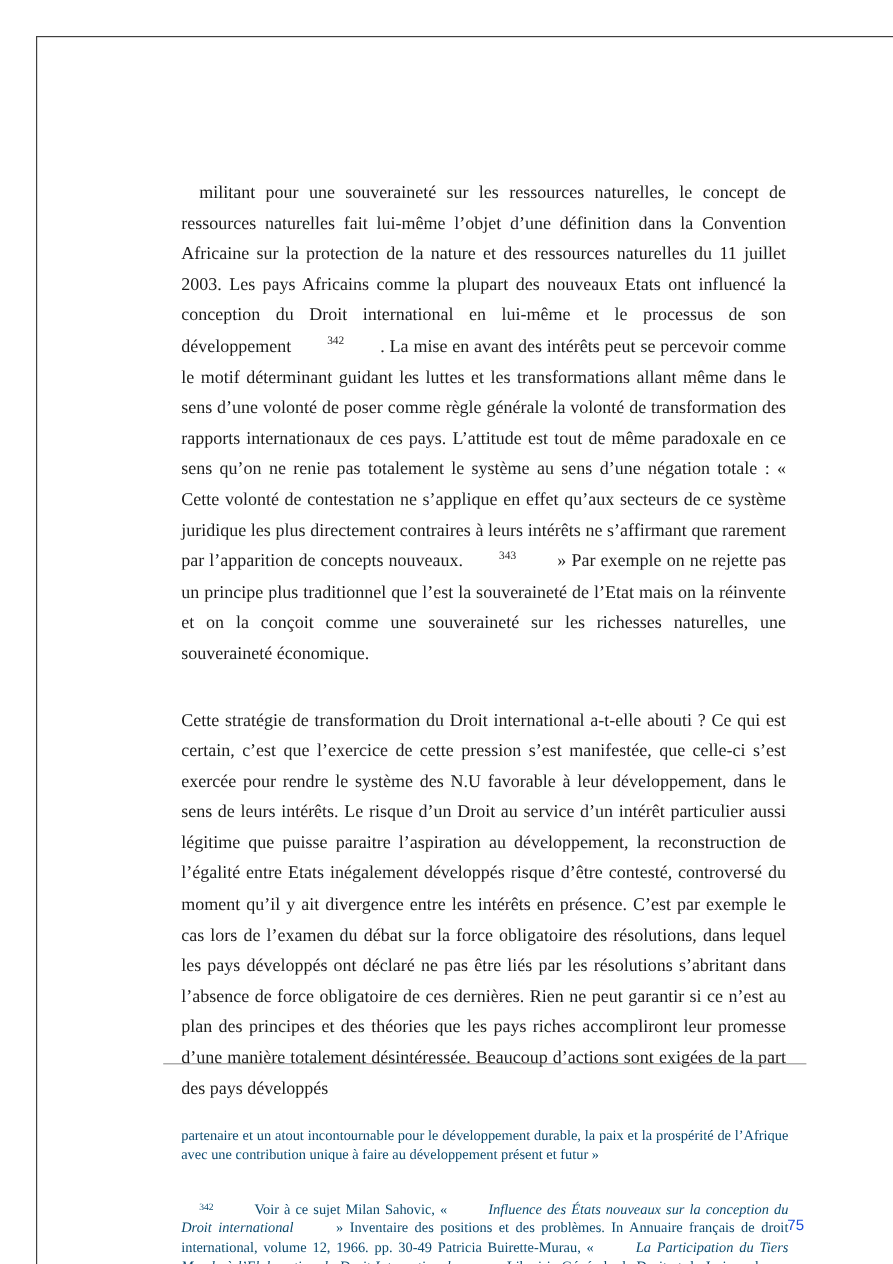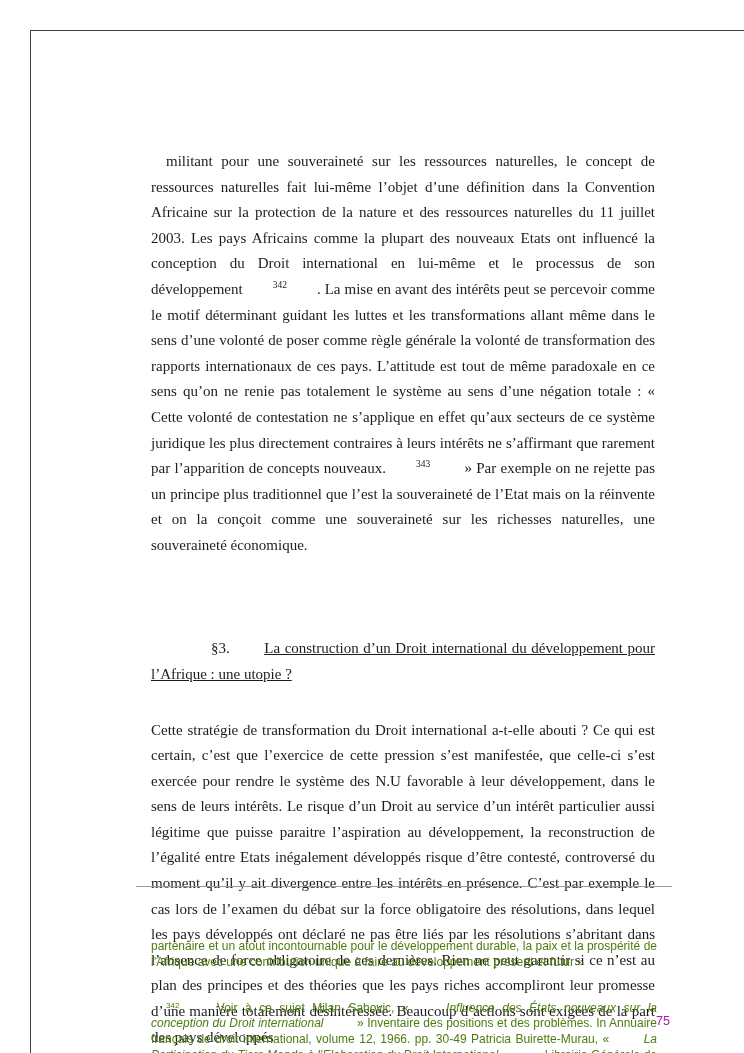--- a/index.html
+++ b/index.html
@@ -49,50 +49,49 @@
     position: absolute;
     top: 840px;
     left: 90px;
     right: 86px;
   }
   .footnote-sep {
     border-top: 1px solid #9a9a9a;
     margin-bottom: 7px;
   }
   .footnote {
-    font-family: Liberation Sans, sans-serif;
+    font-family: Liberation Serif, serif;
     font-size: 12px;
     line-height: 15.8px;
     text-align: justify;
-    color: #4d7c0f;
+    color: #0c4a6e;
   }
   .footnote sup.fnref {
     font-size: 8px;
     vertical-align: 4px;
   }
   .footnote i { font-style: italic; }
   .page-number {
     position: absolute;
     top: 968px;
     right: 88px;
     font-family: "Liberation Sans", sans-serif;
     font-size: 12.5px;
-    color: #a21caf;
+    color: #1d4ed8;
   }
 </style>
 </head>
 <body>
 
 <div class="page">
 
   <div class="content">
 
     <p class="body-text"><span>militant pour une souveraineté sur les ressources naturelles, le concept de ressources naturelles fait lui-même l’objet d’une définition dans la Convention Africaine sur la protection de la nature et des ressources naturelles du 11 juillet 2003. Les pays Africains comme la plupart des nouveaux Etats ont influencé la conception du Droit international en lui-même et le processus de son développement</span><sup class="fnref">342</sup><span>. La mise en avant des intérêts peut se percevoir comme le motif déterminant guidant les luttes et les transformations allant même dans le sens d’une volonté de poser comme règle générale la volonté de transformation des rapports internationaux de ces pays. L’attitude est tout de même paradoxale en ce sens qu’on ne renie pas totalement le système au sens d’une négation totale : « Cette volonté de contestation ne s’applique en effet qu’aux secteurs de ce système juridique les plus directement contraires à leurs intérêts ne s’affirmant que rarement par l’apparition de concepts nouveaux.</span><sup class="fnref">343</sup><span> » Par exemple on ne rejette pas un principe plus traditionnel que l’est la souveraineté de l’Etat mais on la réinvente et on la conçoit comme une souveraineté sur les richesses naturelles, une souveraineté économique.</span></p>
 
-    <h2 class="section-heading"><span>§3. </span><span class="underline">La construction d’un Droit international du développement pour l’Afrique : une utopie ?</span></h2>
 
     <p class="body-text">Cette stratégie de transformation du Droit international a-t-elle abouti ? Ce qui est certain, c’est que l’exercice de cette pression s’est manifestée, que celle-ci s’est exercée pour rendre le système des N.U favorable à leur développement, dans le sens de leurs intérêts. Le risque d’un Droit au service d’un intérêt particulier aussi légitime que puisse paraitre l’aspiration au développement, la reconstruction de l’égalité entre Etats inégalement développés risque d’être contesté, controversé du moment qu’il y ait divergence entre les intérêts en présence. C’est par exemple le cas lors de l’examen du débat sur la force obligatoire des résolutions, dans lequel les pays développés ont déclaré ne pas être liés par les résolutions s’abritant dans l’absence de force obligatoire de ces dernières. Rien ne peut garantir si ce n’est au plan des principes et des théories que les pays riches accompliront leur promesse d’une manière totalement désintéressée. Beaucoup d’actions sont exigées de la part des pays développés</p>
 
   </div>
 
   <div class="footnote-area">
     <div class="footnote-sep"></div>
 
     <p class="footnote">partenaire et un atout incontournable pour le développement durable, la paix et la prospérité de l’Afrique avec une contribution unique à faire au développement présent et futur »</p>
 

